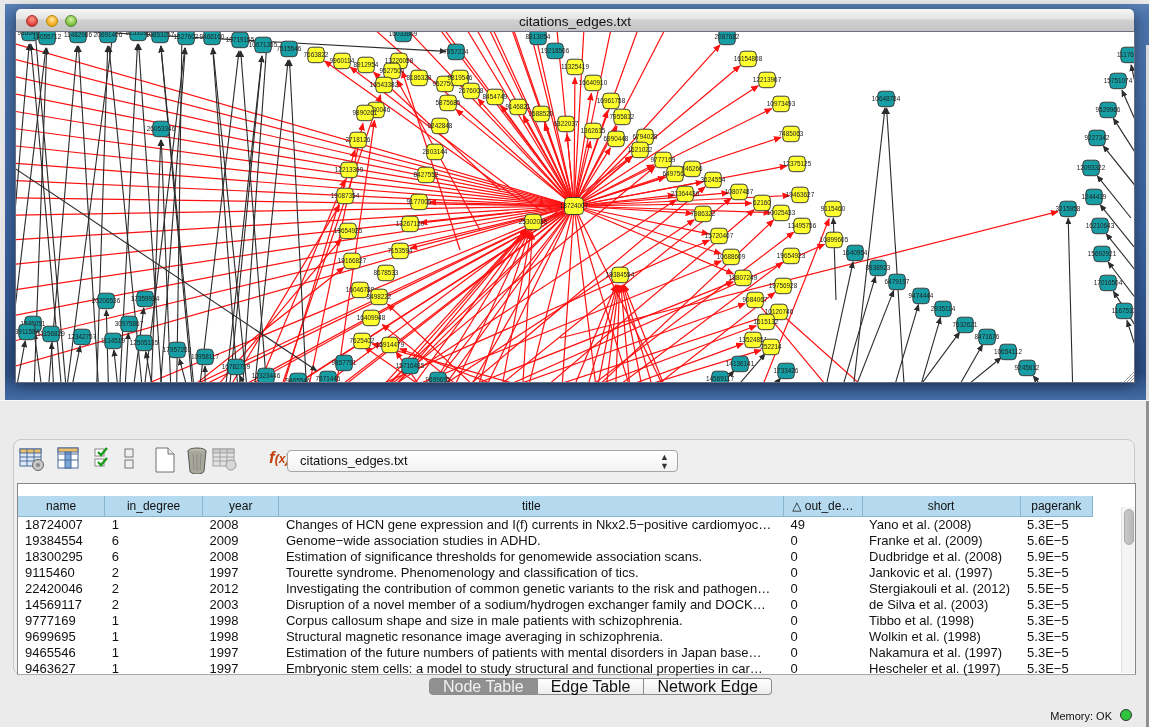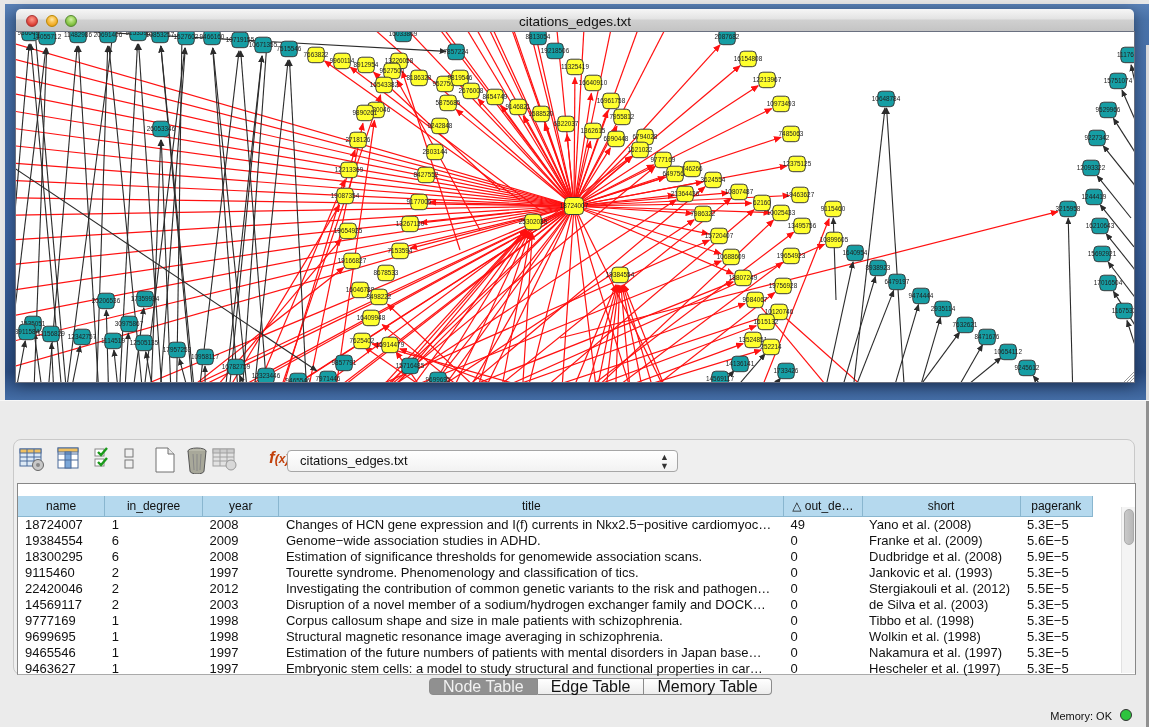--- a/index.html
+++ b/index.html
@@ -649,21 +649,21 @@
             <td class="c5">0</td>
             <td class="c6">Dudbridge et al. (2008)</td>
             <td class="c7">5.9E−5</td>
           </tr>
 <tr>
             <td class="c1">9115460</td>
             <td class="c2">2</td>
             <td class="c3">1997</td>
             <td class="c4">Tourette syndrome. Phenomenology and classification of tics.</td>
             <td class="c5">0</td>
-            <td class="c6">Jankovic et al. (1993)</td>
+            <td class="c6">Jankovic et al. (1997)</td>
             <td class="c7">5.3E−5</td>
           </tr>
 <tr>
             <td class="c1">22420046</td>
             <td class="c2">2</td>
             <td class="c3">2012</td>
             <td class="c4">Investigating the contribution of common genetic variants to the risk and pathogen…</td>
             <td class="c5">0</td>
             <td class="c6">Stergiakouli et al. (2012)</td>
             <td class="c7">5.5E−5</td>
@@ -715,19 +715,19 @@
           </tr>
     </tbody>
       </table>
     <div class="vscroll">
         <div class="vthumb"></div>
       </div>
   </div>
   <div class="tabs">
     <div class="tab first sel">Node Table</div>
       <div class="tab">Edge Table</div>
-      <div class="tab last">Memory Table</div>
+      <div class="tab last">Network Edge</div>
   </div>
   <div class="status">
       <span class="mem">Memory: OK</span>
       <span class="led"></span>
     </div>
   <div class="rightedge"></div>
 </div>
 </body></html>

